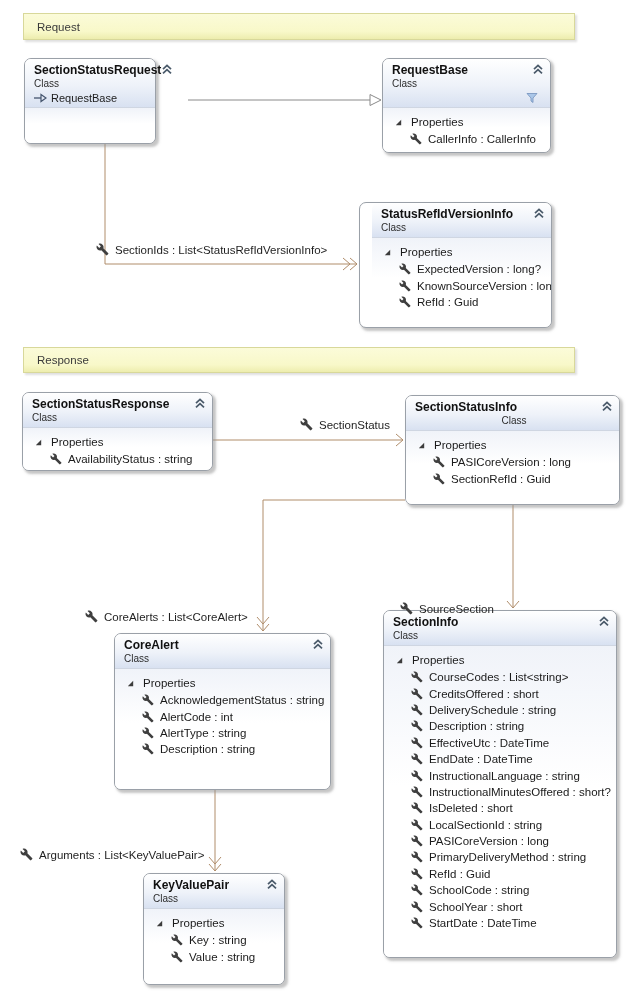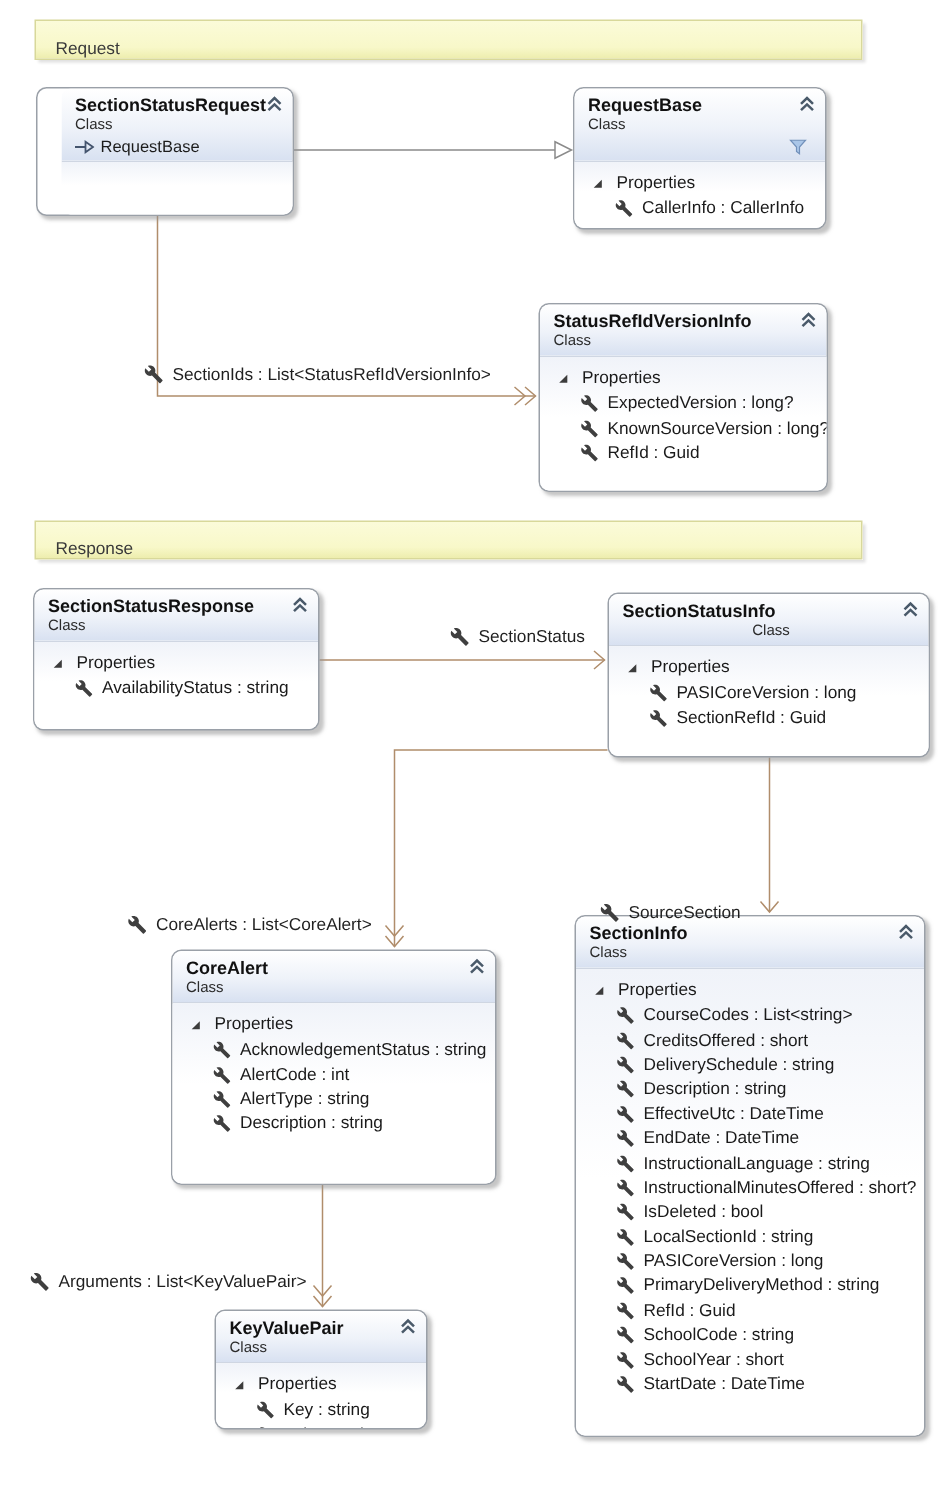--- a/index.html
+++ b/index.html
@@ -10,21 +10,21 @@
   svg.overlay { position:absolute; left:0; top:0; z-index:1; }
   .assoc-line   { stroke:var(--association_line,#b08d6b); stroke-width:1; fill:none; }
   .inherit-line { stroke:var(--inheritance_line,#8a8a8a); stroke-width:1; fill:none; }
   .inherit-head { fill:#ffffff; stroke:var(--inheritance_line,#8a8a8a); stroke-width:1; }
 
   .banner {
     position:absolute; z-index:2; box-sizing:border-box;
     background:linear-gradient(180deg,#fbfbd9 0%, #f8f8c9 70%, #ededae 100%);
     border:1px solid var(--banner_border,#d8d89a);
     box-shadow:2px 2px 2px rgba(0,0,0,0.13);
-    display:flex; align-items:flex-end; padding-left:13px;
+    display:flex; align-items:center; padding-left:13px;
     font-size:11.5px; color:#3a3a3a;
   }
 
   .uml-box {
     position:absolute; z-index:2; box-sizing:border-box;
     border:1px solid var(--box_border,#9aa0a8); border-radius:7px; background:#ffffff;
     box-shadow:2.5px 2.5px 2.5px rgba(150,150,150,0.55);
     display:flex; flex-direction:column;
   }
   .box-header {
@@ -93,21 +93,21 @@
     </g>
   </svg>
 
   <div class="banner" style="left:23px; top:13px; width:552px; height:27px;">
     <span>Request</span>
   </div>
   <div class="banner" style="left:23px; top:347px; width:552px; height:26px;">
     <span>Response</span>
   </div>
 
-  <div class="uml-box" style="left:24px; top:58px; width:172px; height:86px;padding-left:16px;">
+  <div class="uml-box" style="left:24px; top:58px; width:132px; height:86px;">
     <div class="box-header">
       <div class="title-row">
         <span class="box-title">SectionStatusRequest</span>
         <span class="icon">
           <svg width="12" height="12" viewBox="0 0 12 12">
               <polyline points="2,6.2 6,2.4 10,6.2" fill="none" stroke="#4a5a6a" stroke-width="1.7"></polyline>
               <polyline points="2,10.4 6,6.6 10,10.4" fill="none" stroke="#4a5a6a" stroke-width="1.7"></polyline>
             </svg>
         </span>
       </div>
@@ -158,21 +158,21 @@
         <span class="icon">
           <svg width="12" height="12" viewBox="0 0 24 24">
               <path fill="#3f3f3f" d="M22.7 19l-9.1-9.1c.9-2.3.4-5-1.5-6.9-2-2-5-2.4-7.4-1.3L9 6 6 9 1.6 4.7C.4 7.1.9 10.1 2.9 12.1c1.9 1.9 4.6 2.4 6.9 1.5l9.1 9.1c.4.4 1 .4 1.4 0l2.3-2.3c.5-.4.5-1.1.1-1.4z"></path>
             </svg>
         </span>
         <span class="prop-text">CallerInfo : CallerInfo</span>
       </div>
     </div>
   </div>
 
-  <div class="uml-box" style="left:359px; top:202px; width:193px; height:126px;">
+  <div class="uml-box" style="left:359px; top:202px; width:193px; height:126px;padding-left:12px;">
     <div class="box-header">
       <div class="title-row">
         <span class="box-title">StatusRefIdVersionInfo</span>
         <span class="icon">
           <svg width="12" height="12" viewBox="0 0 12 12">
               <polyline points="2,6.2 6,2.4 10,6.2" fill="none" stroke="#4a5a6a" stroke-width="1.7"></polyline>
               <polyline points="2,10.4 6,6.6 10,10.4" fill="none" stroke="#4a5a6a" stroke-width="1.7"></polyline>
             </svg>
         </span>
       </div>
@@ -207,21 +207,21 @@
         <span class="icon">
             <svg width="12" height="12" viewBox="0 0 24 24">
               <path fill="#3f3f3f" d="M22.7 19l-9.1-9.1c.9-2.3.4-5-1.5-6.9-2-2-5-2.4-7.4-1.3L9 6 6 9 1.6 4.7C.4 7.1.9 10.1 2.9 12.1c1.9 1.9 4.6 2.4 6.9 1.5l9.1 9.1c.4.4 1 .4 1.4 0l2.3-2.3c.5-.4.5-1.1.1-1.4z"></path>
             </svg>
           </span>
         <span class="prop-text">RefId : Guid</span>
       </div>
     </div>
   </div>
 
-  <div class="uml-box" style="left:22px; top:392px; width:191px; height:95px;">
+  <div class="uml-box" style="left:22px; top:392px; width:191px; height:79px;">
     <div class="box-header">
       <div class="title-row">
         <span class="box-title">SectionStatusResponse</span>
         <span class="icon">
           <svg width="12" height="12" viewBox="0 0 12 12">
               <polyline points="2,6.2 6,2.4 10,6.2" fill="none" stroke="#4a5a6a" stroke-width="1.7"></polyline>
               <polyline points="2,10.4 6,6.6 10,10.4" fill="none" stroke="#4a5a6a" stroke-width="1.7"></polyline>
             </svg>
         </span>
       </div>
@@ -430,21 +430,21 @@
             </svg>
           </span>
           <span class="prop-text">InstructionalMinutesOffered : short?</span>
         </div>
       <div class="prop-row">
           <span class="icon">
             <svg width="12" height="12" viewBox="0 0 24 24">
               <path fill="#3f3f3f" d="M22.7 19l-9.1-9.1c.9-2.3.4-5-1.5-6.9-2-2-5-2.4-7.4-1.3L9 6 6 9 1.6 4.7C.4 7.1.9 10.1 2.9 12.1c1.9 1.9 4.6 2.4 6.9 1.5l9.1 9.1c.4.4 1 .4 1.4 0l2.3-2.3c.5-.4.5-1.1.1-1.4z"></path>
             </svg>
           </span>
-          <span class="prop-text">IsDeleted : bool</span>
+          <span class="prop-text">IsDeleted : short</span>
         </div>
       <div class="prop-row">
           <span class="icon">
             <svg width="12" height="12" viewBox="0 0 24 24">
               <path fill="#3f3f3f" d="M22.7 19l-9.1-9.1c.9-2.3.4-5-1.5-6.9-2-2-5-2.4-7.4-1.3L9 6 6 9 1.6 4.7C.4 7.1.9 10.1 2.9 12.1c1.9 1.9 4.6 2.4 6.9 1.5l9.1 9.1c.4.4 1 .4 1.4 0l2.3-2.3c.5-.4.5-1.1.1-1.4z"></path>
             </svg>
           </span>
           <span class="prop-text">LocalSectionId : string</span>
         </div>
       <div class="prop-row">
@@ -491,21 +491,21 @@
           <span class="icon">
             <svg width="12" height="12" viewBox="0 0 24 24">
               <path fill="#3f3f3f" d="M22.7 19l-9.1-9.1c.9-2.3.4-5-1.5-6.9-2-2-5-2.4-7.4-1.3L9 6 6 9 1.6 4.7C.4 7.1.9 10.1 2.9 12.1c1.9 1.9 4.6 2.4 6.9 1.5l9.1 9.1c.4.4 1 .4 1.4 0l2.3-2.3c.5-.4.5-1.1.1-1.4z"></path>
             </svg>
           </span>
           <span class="prop-text">StartDate : DateTime</span>
         </div>
     </div>
   </div>
 
-  <div class="uml-box" style="left:143px; top:873px; width:142px; height:80px;">
+  <div class="uml-box" style="left:143px; top:873px; width:142px; height:112px;">
     <div class="box-header">
       <div class="title-row">
         <span class="box-title">KeyValuePair</span>
         <span class="icon">
           <svg width="12" height="12" viewBox="0 0 12 12">
               <polyline points="2,6.2 6,2.4 10,6.2" fill="none" stroke="#4a5a6a" stroke-width="1.7"></polyline>
               <polyline points="2,10.4 6,6.6 10,10.4" fill="none" stroke="#4a5a6a" stroke-width="1.7"></polyline>
             </svg>
         </span>
       </div>

